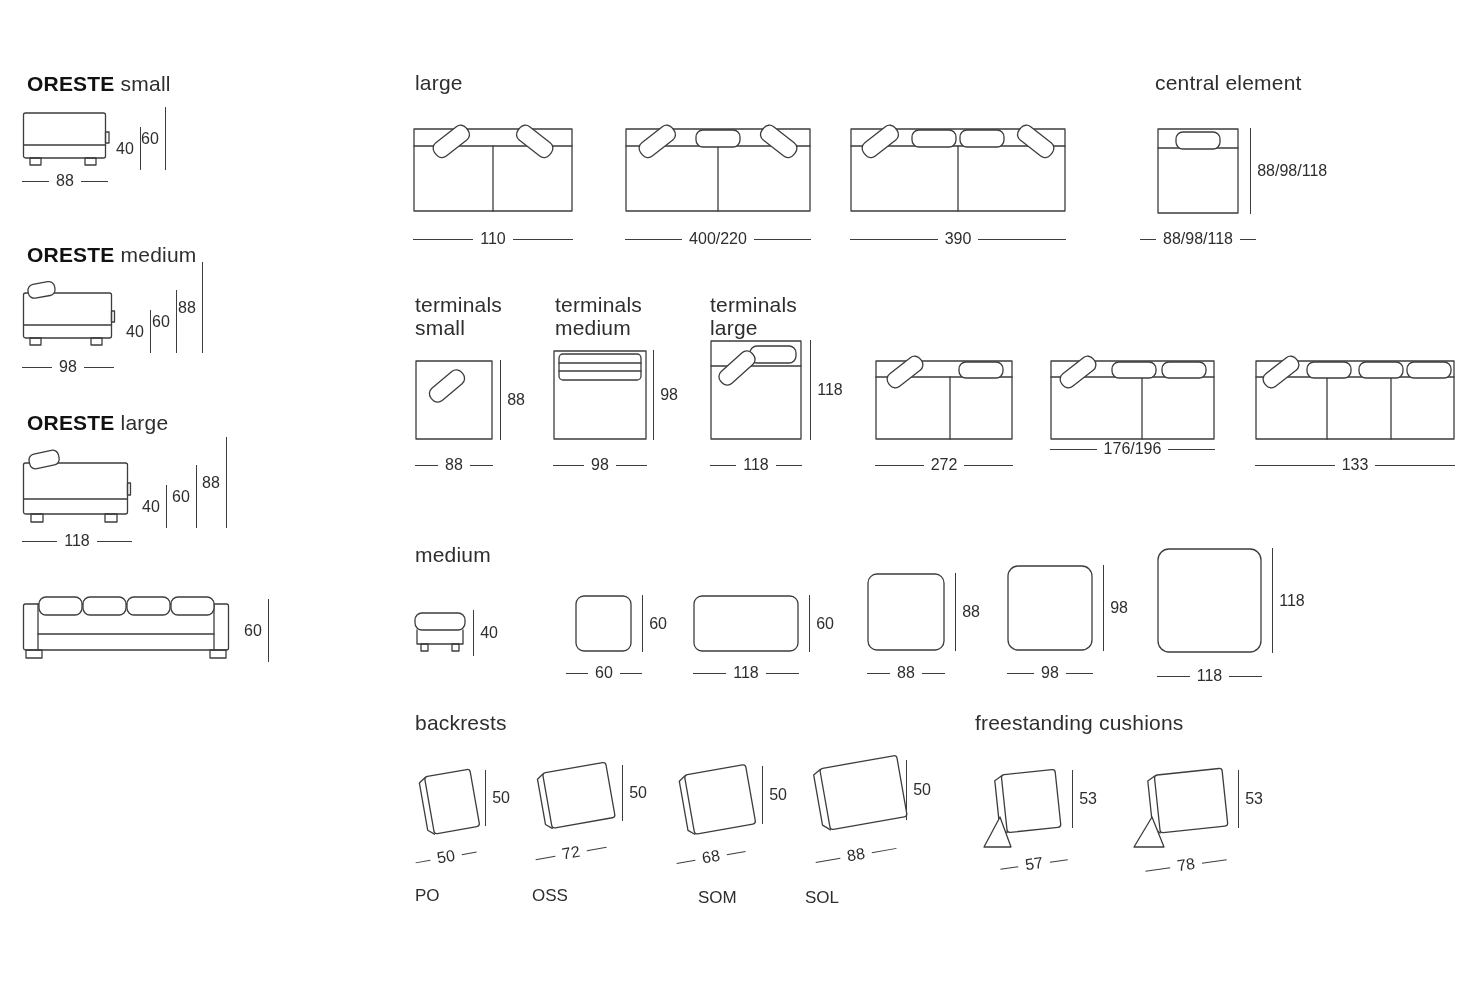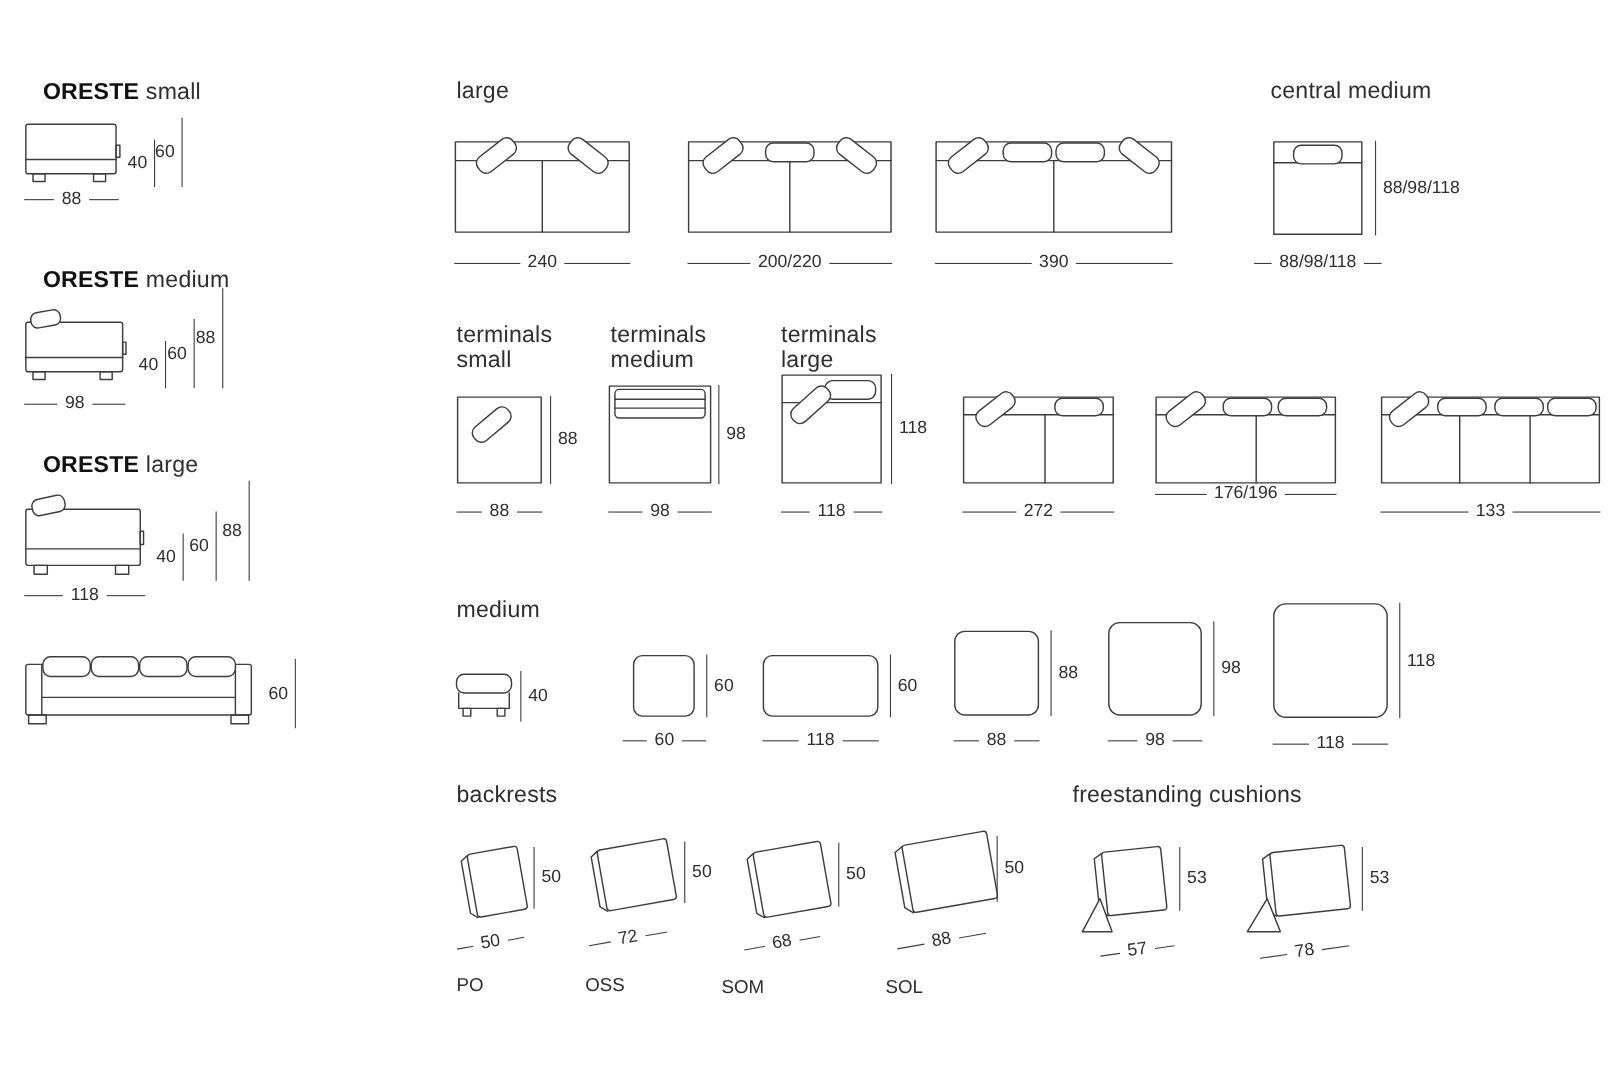--- a/index.html
+++ b/index.html
@@ -1,20 +1,20 @@
 <!DOCTYPE html>
 <html><head>
 <meta charset="utf-8">
 <style>
   html,body{margin:0;padding:0;background:#ffffff;}
   .canvas{position:relative;width:1471px;height:981px;background:#ffffff;
           font-family:"Liberation Sans",sans-serif;color:#2e2e2e;overflow:hidden;}
   .abs{position:absolute;}
   .heading{font-size:21px;line-height:23px;color:#2e2e2e;letter-spacing:.2px;}
-  .heading .b{font-weight:bold;color:#111;margin-left:12px;}
+  .heading .b{font-weight:bold;color:#111;}
   .num{font-size:16px;color:#2e2e2e;white-space:nowrap;}
   .code{font-size:17px;color:#2e2e2e;}
   
   .hdim{position:absolute;display:flex;align-items:center;gap:7px;height:18px;}
   .hdim::before,.hdim::after{content:"";flex:1;height:0;border-top:1.2px solid #3d3d3d;}
   
   .vdim{position:absolute;display:flex;align-items:center;gap:6px;}
   .vdim .vline{align-self:stretch;width:1.2px;background:#3d3d3d;}
   .rot10{transform:rotate(-10deg);transform-origin:center;}
   .rot8{transform:rotate(-8deg);transform-origin:center;}
@@ -126,49 +126,49 @@
   <div class="heading abs" style="left:415px;top:71px">large</div>
 
   <svg class="art" style="left:413px;top:128px" width="160" height="84">
     <rect x="1" y="1" width="158" height="82"></rect>
     <line x1="1" y1="18" x2="159" y2="18"></line>
     <line x1="80" y1="18" x2="80" y2="83"></line>
     <rect class="f" x="18" y="5" width="40" height="17" rx="7" transform="rotate(-38 38 13)"></rect>
     <rect class="f" x="102" y="5" width="40" height="17" rx="7" transform="rotate(38 122 13)"></rect>
   </svg>
   <div class="hdim" style="left:413px;top:230px;width:160px">
-    <span class="num">240</span>
+    <span class="num">110</span>
   </div>
 
   <svg class="art" style="left:625px;top:128px" width="186" height="84">
     <rect x="1" y="1" width="184" height="82"></rect>
     <line x1="1" y1="18" x2="185" y2="18"></line>
     <line x1="93" y1="18" x2="93" y2="83"></line>
     <rect class="f" x="12" y="5" width="40" height="17" rx="7" transform="rotate(-38 32 13)"></rect>
     <rect class="f" x="71" y="2" width="44" height="17" rx="7"></rect>
     <rect class="f" x="134" y="5" width="40" height="17" rx="7" transform="rotate(38 154 13)"></rect>
   </svg>
   <div class="hdim" style="left:625px;top:230px;width:186px">
-    <span class="num">200/220</span>
+    <span class="num">400/220</span>
   </div>
 
   <svg class="art" style="left:850px;top:128px" width="216" height="84">
     <rect x="1" y="1" width="214" height="82"></rect>
     <line x1="1" y1="18" x2="215" y2="18"></line>
     <line x1="108" y1="18" x2="108" y2="83"></line>
     <rect class="f" x="10" y="5" width="40" height="17" rx="7" transform="rotate(-38 30 13)"></rect>
     <rect class="f" x="62" y="2" width="44" height="17" rx="7"></rect>
     <rect class="f" x="110" y="2" width="44" height="17" rx="7"></rect>
     <rect class="f" x="166" y="5" width="40" height="17" rx="7" transform="rotate(38 186 13)"></rect>
   </svg>
   <div class="hdim" style="left:850px;top:230px;width:216px">
     <span class="num">390</span>
   </div>
 
-  <div class="heading abs" style="left:1155px;top:71px">central medium</div>
+  <div class="heading abs" style="left:1155px;top:71px">central element</div>
   <svg class="art" style="left:1157px;top:128px" width="82" height="86">
     <rect x="1" y="1" width="80" height="84"></rect>
     <line x1="1" y1="20" x2="81" y2="20"></line>
     <rect class="f" x="19" y="4" width="44" height="17" rx="7"></rect>
   </svg>
   <div class="vdim" style="left:1250px;top:128px;height:86px">
     <i class="vline"></i>
       <span class="num">88/98/118</span>
   </div>
   <div class="hdim" style="left:1140px;top:230px;width:116px">
@@ -371,21 +371,21 @@
       <path d="M22 70 L16 65 V15 L22 11"></path>
     </g>
   </svg>
   <div class="vdim" style="left:762px;top:766px;height:58px">
     <i class="vline"></i>
       <span class="num">50</span>
   </div>
   <div class="hdim rot10" style="left:676px;top:848px;width:70px">
     <span class="num">68</span>
   </div>
-  <div class="code abs" style="left:656px;top:888px">SOM</div>
+  <div class="code abs" style="left:698px;top:888px">SOM</div>
 
   <svg class="art" style="left:802px;top:755px" width="108" height="95">
     <g transform="rotate(-10 54 47)">
       <rect class="f" x="24" y="8" width="78" height="62" rx="3"></rect>
       <path d="M24 70 L17 64 V13 L24 9"></path>
     </g>
   </svg>
   <div class="vdim" style="left:906px;top:760px;height:60px">
     <i class="vline"></i>
       <span class="num">50</span>

